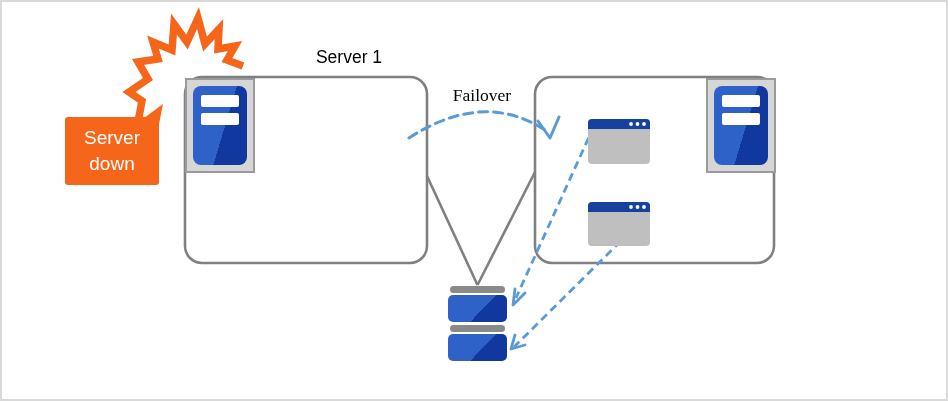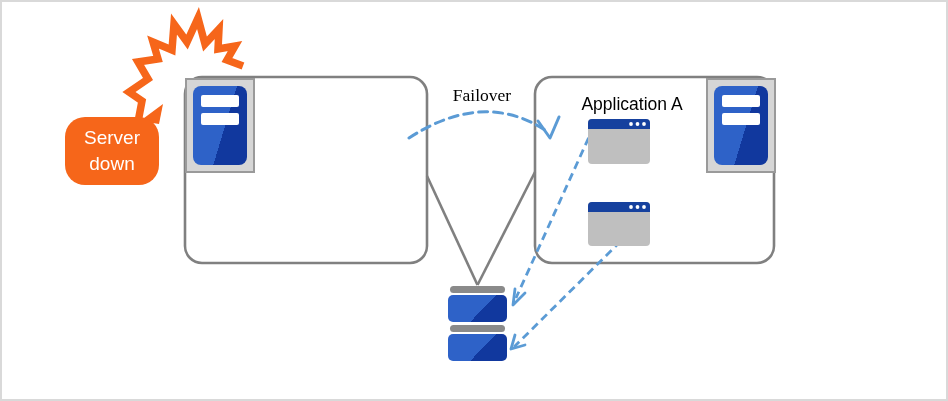--- a/index.html
+++ b/index.html
@@ -19,21 +19,21 @@
     font-size:17.5px;
     color:#000;
     white-space:nowrap;
     line-height:20px;
   }
   .callout{
     position:absolute;
     left:63px;top:115px;
     width:94px;height:68px;
     background:#f6661a;
-    border-radius:20px;
+    border-radius:3px;
     display:flex;align-items:center;justify-content:center;
     text-align:center;
     color:#ffffff;
     font-size:19px;
     line-height:26px;
     padding:16px 8px;
     box-sizing:border-box;
   }
 </style>
 </head>
@@ -114,21 +114,21 @@
     <g>
       <path d="M 136 120 L 140 99 L 127 90 L 146 77 L 136 60 L 156 57 L 151 40 L 170 48 L 172 22 L 185 40 L 196 16 L 203 42 L 217 27 L 216 47 L 233 44 L 225 58 L 241 64" fill="none" stroke="#f6661a" stroke-width="7.5" stroke-linejoin="miter" stroke-linecap="butt"></path>
       <polygon points="138,119 161,102 157,122" fill="#f6661a"></polygon>
     </g>
   </svg>
 
   <div class="callout">
     <span style="white-space:normal;">Server down</span>
   </div>
 
+  <div class="lbl" style="left:257px;top:45px;">Server 1</div>
 
 
   <div class="lbl" style="left:390px;top:83px;font-family:Liberation Serif, serif;">Failover</div>
 
-  <div class="lbl" style="left:540px;top:92px;">Application A</div>
 
 
 
 </div>
 
 </body></html>

